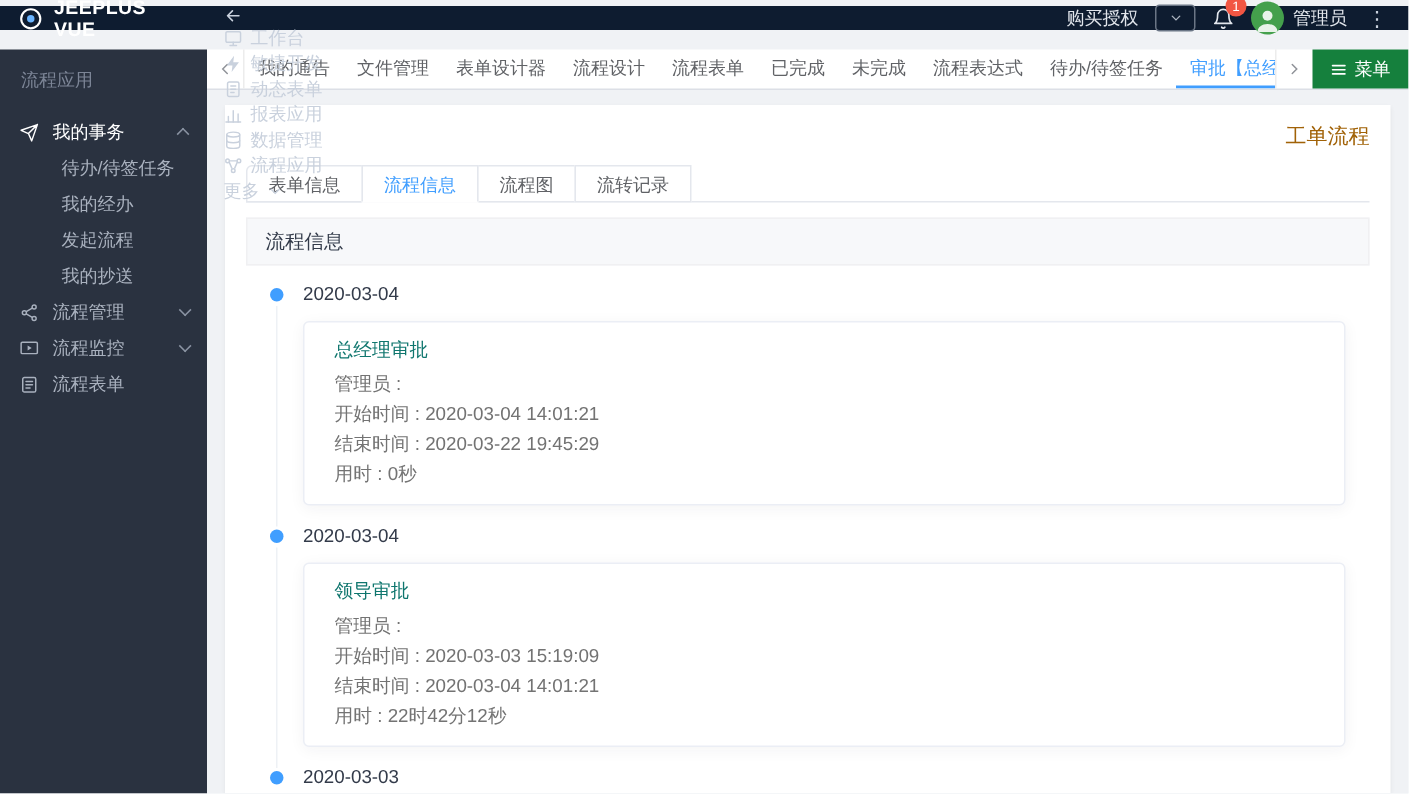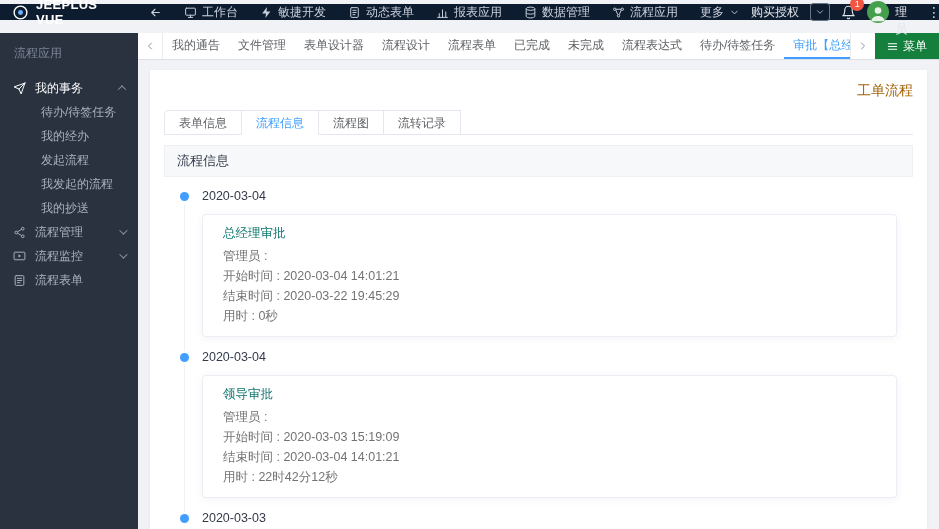--- a/index.html
+++ b/index.html
@@ -3,21 +3,21 @@
 <meta charset="utf-8">
 <style>
   * { margin:0; padding:0; box-sizing:border-box; }
   html,body { width:939px; height:529px; overflow:hidden; }
   body { font-family:"Liberation Sans","DejaVu Sans",sans-serif; font-size:12px; background:#f0f2f5; }
   .app { position:relative; width:939px; height:529px; overflow:hidden; }
 
   
   .topbar { position:absolute; top:4px; left:0; right:0; height:16px; background:#0e1c30; display:flex; align-items:center; color:#c9d1dd; z-index:30;justify-content:space-between; }
   .logo { display:flex; align-items:center; gap:7px; width:138px; padding:0 12px; color:#fff; font-weight:bold; font-size:13px; letter-spacing:.3px; cursor:pointer; flex:none; }
-  .topnav { display:flex; align-items:stretch; height:100%; }
+  .topnav { display:flex; align-items:stretch; height:100%;flex-direction:column; }
   .topnav-item { display:flex; align-items:center; gap:5px; padding:0 11px; font-size:12px; color:#c9d1dd; cursor:pointer; white-space:nowrap; }
   .icon { display:inline-flex; align-items:center; justify-content:center; }
   .topbar-right { margin-left:auto; display:flex; align-items:center; gap:11px; padding-right:12px; }
   .buy-license { color:#e2e6ec; cursor:pointer; white-space:nowrap; }
   .mini-select { width:27px; height:18px; border:1px solid #66718221; border:1px solid #6b7686; border-radius:3px; display:flex; align-items:center; justify-content:center; color:#aeb6c2; cursor:pointer; }
   .bell-wrap { position:relative; cursor:pointer; display:flex; }
   .badge { position:absolute; top:-8px; right:-8px; min-width:14px; height:14px; border-radius:8px; background:#f25643; color:#fff; font-size:9px; line-height:14px; text-align:center; padding:0 3px; }
   .user-menu { display:flex; align-items:center; gap:6px; cursor:pointer; }
   .avatar { width:22px; height:22px; border-radius:50%; background:#44a04c; overflow:hidden; display:flex; align-items:flex-end; justify-content:center; flex:none; }
   .user-name { color:#e2e6ec; }
@@ -194,21 +194,20 @@
             <path d="M22 2L11 13M22 2L15 22l-4-9-9-4 20-7z"></path>
           </svg>
       </span>
       <span class="lbl">我的事务</span>
       <span class="chev up"></span>
     </div>
 
     <div class="side-sub">待办/待签任务</div>
     <div class="side-sub">我的经办</div>
     <div class="side-sub">发起流程</div>
-    <div class="side-sub">我发起的流程</div>
     <div class="side-sub">我的抄送</div>
 
     <div class="side-item">
       <span class="icon">
         <svg width="13" height="13" viewBox="0 0 24 24" fill="none" stroke="currentColor" stroke-width="1.8">
             <circle cx="18" cy="5" r="2.5"></circle>
             <circle cx="6" cy="12" r="2.5"></circle>
             <circle cx="18" cy="19" r="2.5"></circle>
             <path d="M8.3 13.3l7.4 4.4M15.7 6.3L8.3 10.7"></path>
           </svg>

